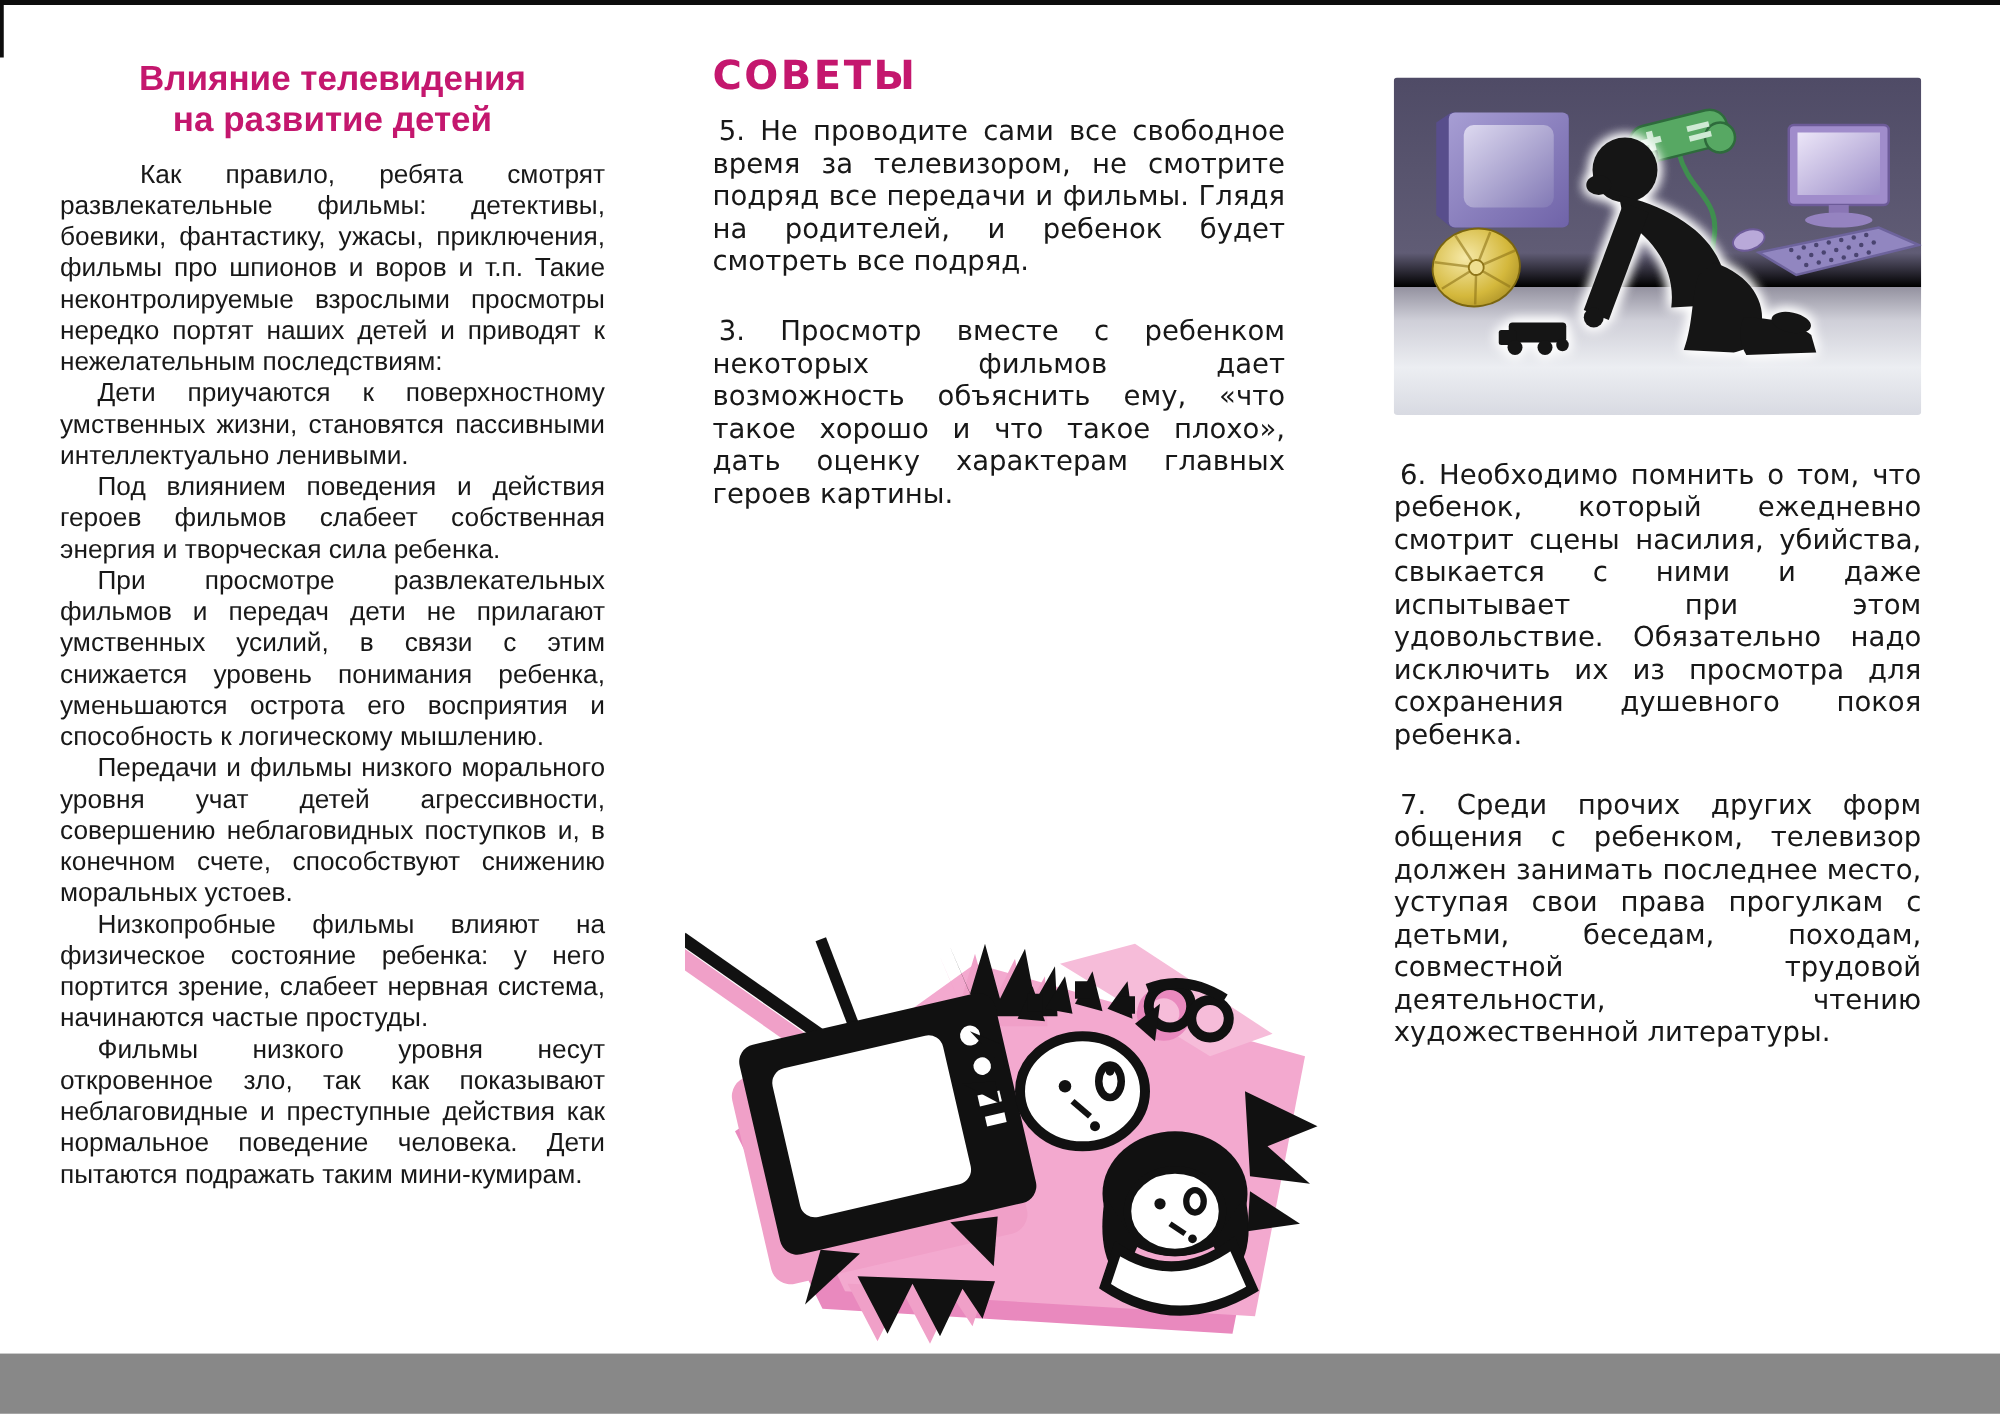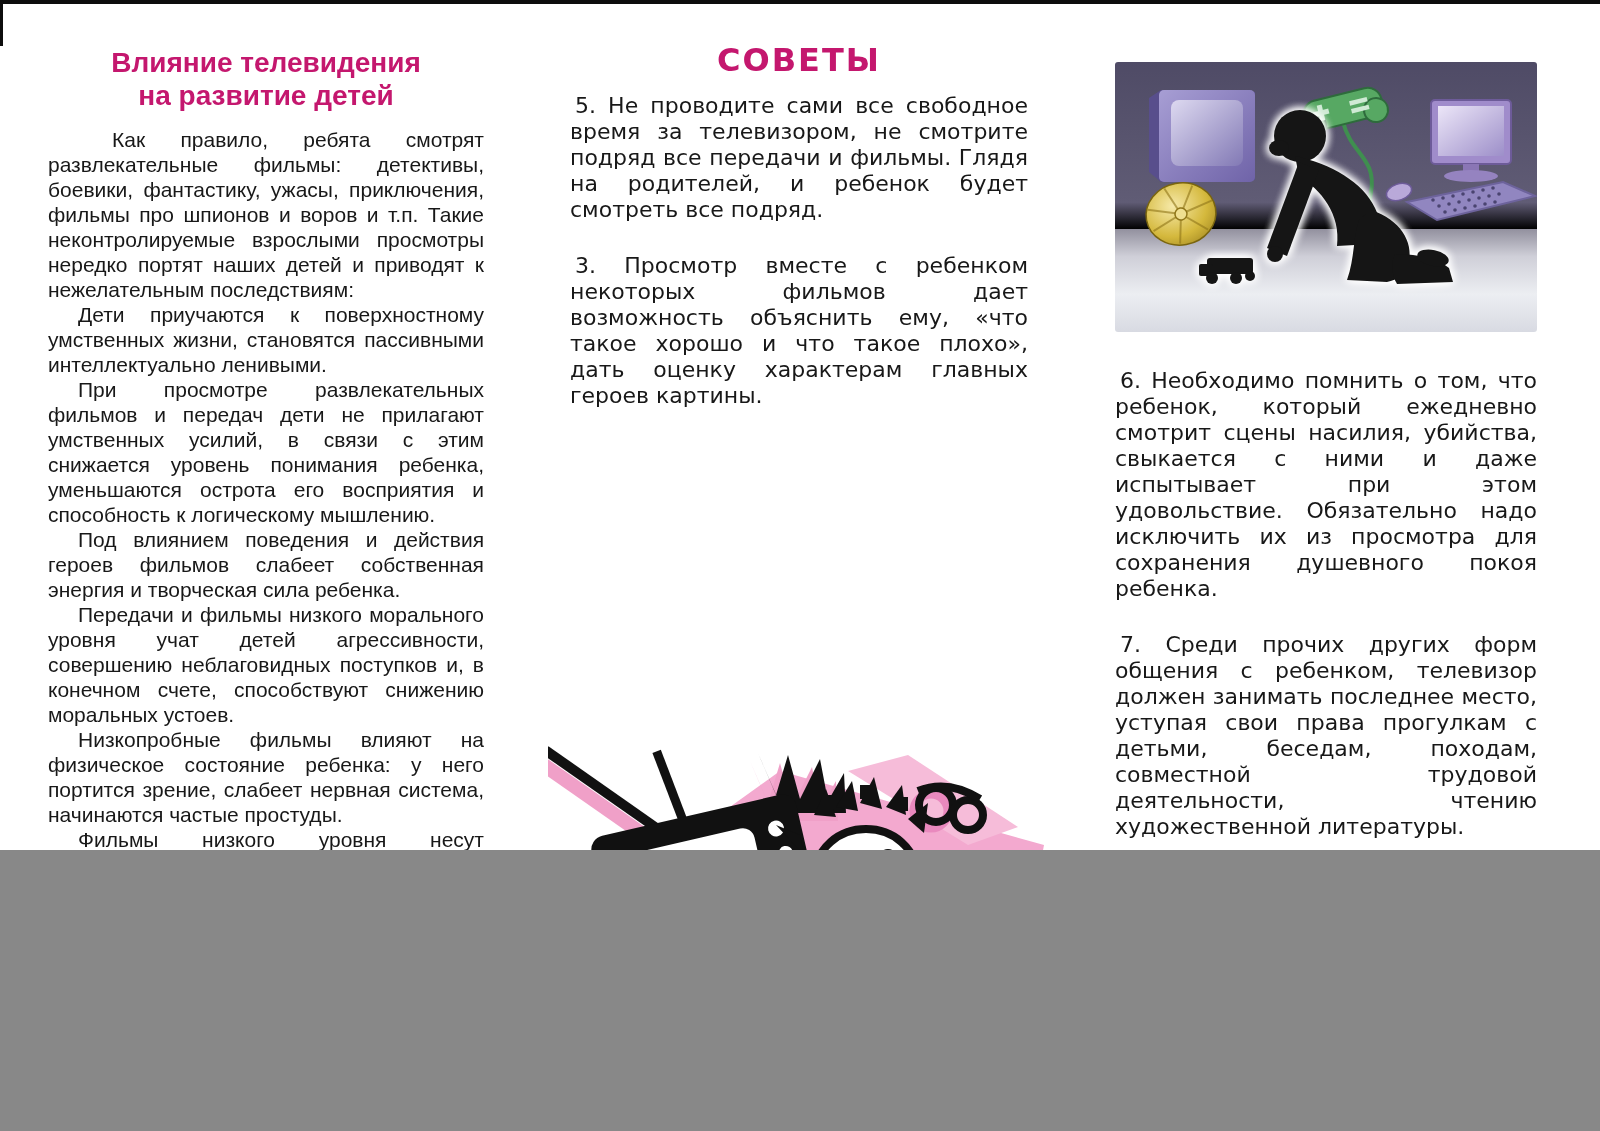--- a/index.html
+++ b/index.html
@@ -1,17 +1,17 @@
 <!DOCTYPE html>
 <html lang="ru"><head>
 <meta charset="utf-8">
 <style>
   html,body{margin:0;padding:0;background:#888;}
   .page{
-    position:relative;width:1600px;height:850px;background:#ffffff;
+    position:relative;width:1600px;height:1083px;background:#ffffff;
     overflow:hidden;margin:0 auto;
     font-family:"Liberation Sans",sans-serif;color:#1a1a1a;
   }
   .scan-strip-top{position:absolute;top:0;left:0;width:1600px;height:4px;background:#0d0d0d;}
   .scan-strip-left{position:absolute;top:0;left:0;width:3px;height:46px;background:#0d0d0d;}
 
   
   .col-left{position:absolute;left:48px;top:46px;width:436px;}
   .col-left .title{
     color:#c4176e;font-family:"Liberation Sans",sans-serif;
@@ -22,21 +22,21 @@
     text-align:justify;color:#181818;
   }
   .col-left p{margin:0;text-indent:30px;}
   .col-left p.first{text-indent:64px;}
 
   
   .col-mid{position:absolute;left:570px;top:40px;width:458px;}
   .col-mid .title{
     color:#c4176e;font-family:"DejaVu Sans",sans-serif;
     font-weight:bold;font-size:32px;line-height:40px;
-    text-align:center;letter-spacing:2px;
+    text-align:left;letter-spacing:2px;
   }
   .tips{font-family:"DejaVu Sans",sans-serif;font-size:22px;line-height:26px;
         text-align:justify;color:#181818;}
   .col-mid .tips{margin-top:13px;}
   .tips p{margin:0 0 30px 0;text-indent:5px;}
   .tips p:last-child{margin-bottom:0;}
 
   .mid-art{position:absolute;left:548px;top:695px;width:512px;height:392px;}
   .mid-art svg{display:block;width:100%;height:100%;}
 
@@ -53,22 +53,22 @@
   <div class="scan-strip-left"></div>
 
   <div class="col-left">
     <div class="title">
       <span>Влияние телевидения</span><br>
       <span>на развитие детей</span>
     </div>
     <div class="body">
       <p class="first">Как правило, ребята смотрят развлекательные фильмы: детективы, боевики, фантастику, ужасы, приключения, фильмы про шпионов и воров и т.п. Такие неконтролируемые взрослыми просмотры нередко портят наших детей и приводят к нежелательным последствиям:</p>
       <p>Дети приучаются к поверхностному умственных жизни, становятся пассивными интеллектуально ленивыми.</p>
+      <p>Под влиянием поведения и действия героев фильмов слабеет собственная энергия и творческая сила ребенка.</p>
       <p>При просмотре развлекательных фильмов и передач дети не прилагают умственных усилий, в связи с этим снижается уровень понимания ребенка, уменьшаются острота его восприятия и способность к логическому мышлению.</p>
-      <p>Под влиянием поведения и действия героев фильмов слабеет собственная энергия и творческая сила ребенка.</p>
       <p>Передачи и фильмы низкого морального уровня учат детей агрессивности, совершению неблаговидных поступков и, в конечном счете, способствуют снижению моральных устоев.</p>
       <p>Низкопробные фильмы влияют на физическое состояние ребенка: у него портится зрение, слабеет нервная система, начинаются частые простуды.</p>
       <p>Фильмы низкого уровня несут откровенное зло, так как показывают неблаговидные и преступные действия как нормальное поведение человека. Дети пытаются подражать таким мини-кумирам.</p>
     </div>
   </div>
 
   <div class="col-mid">
     <div class="title">СОВЕТЫ</div>
     <div class="tips">
       <p>5. Не проводите сами все свободное время за телевизором, не смотрите подряд все передачи и фильмы. Глядя на родителей, и ребенок будет смотреть все подряд.</p>

